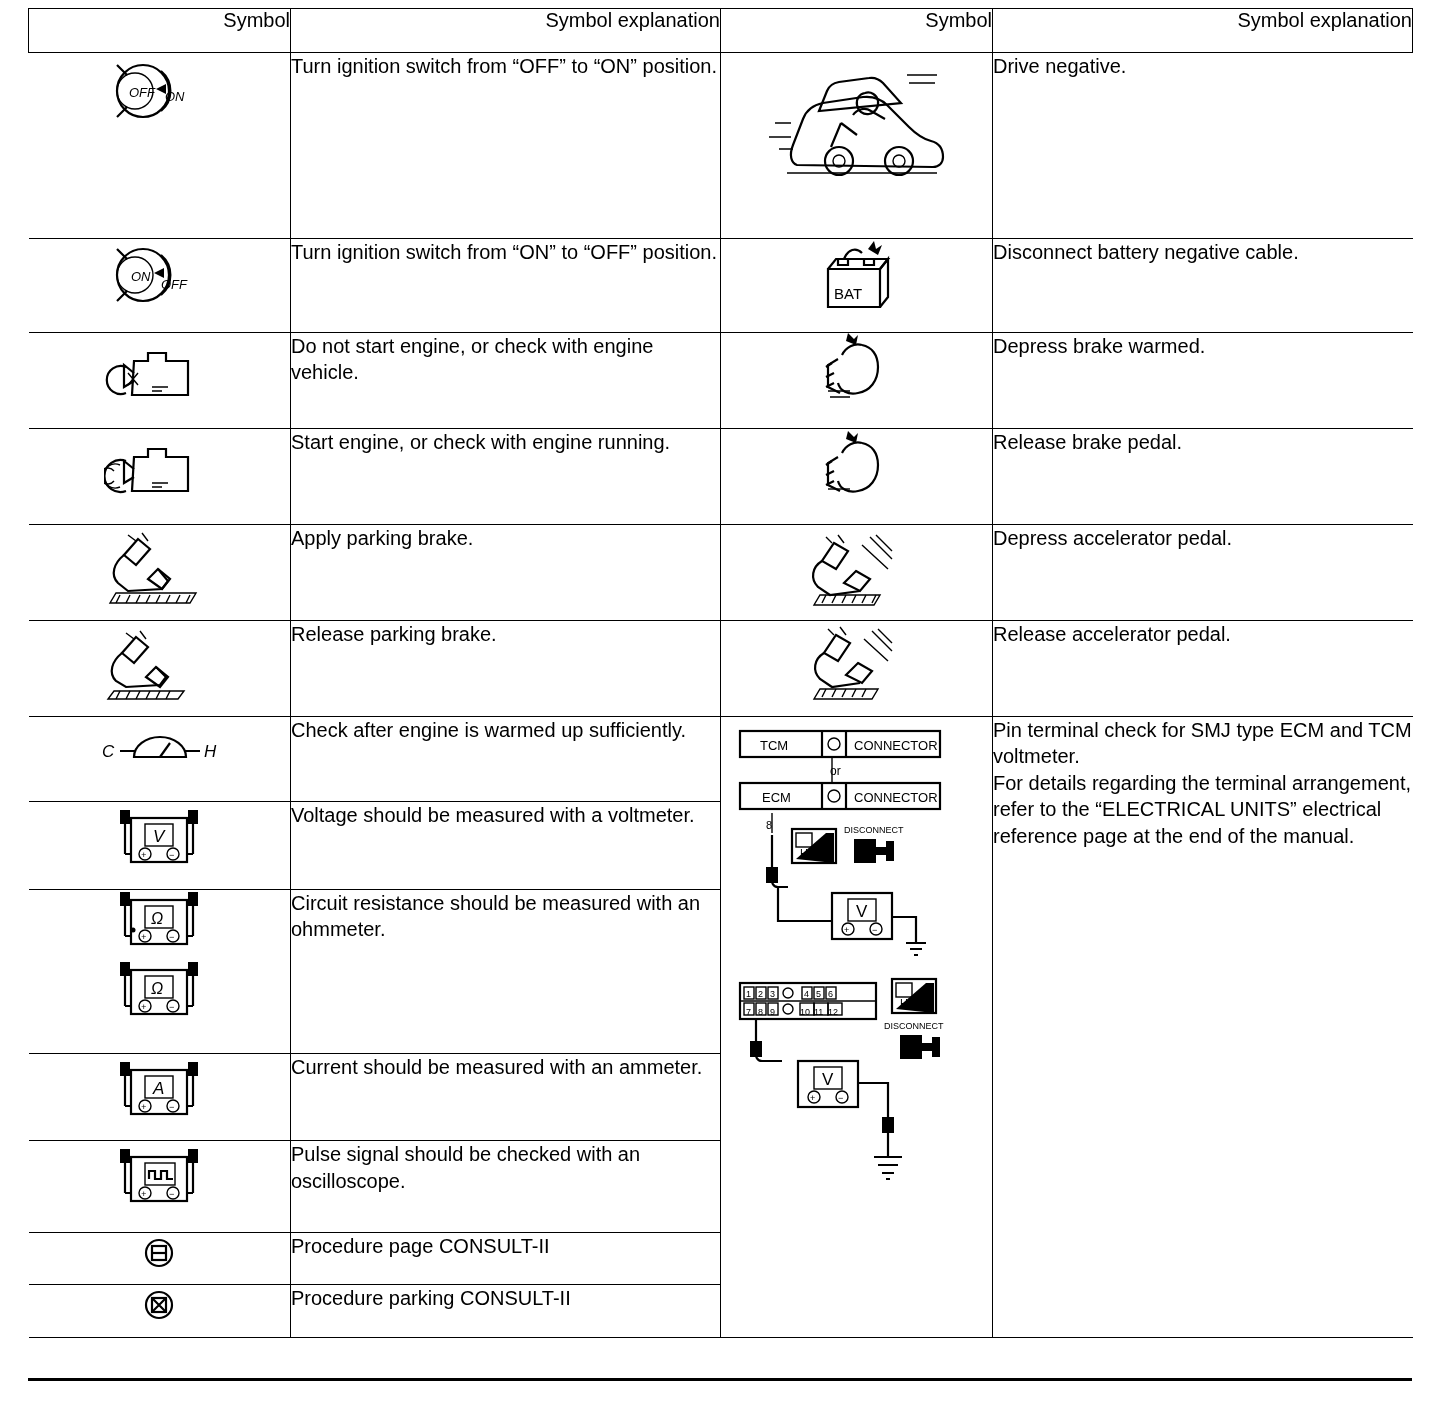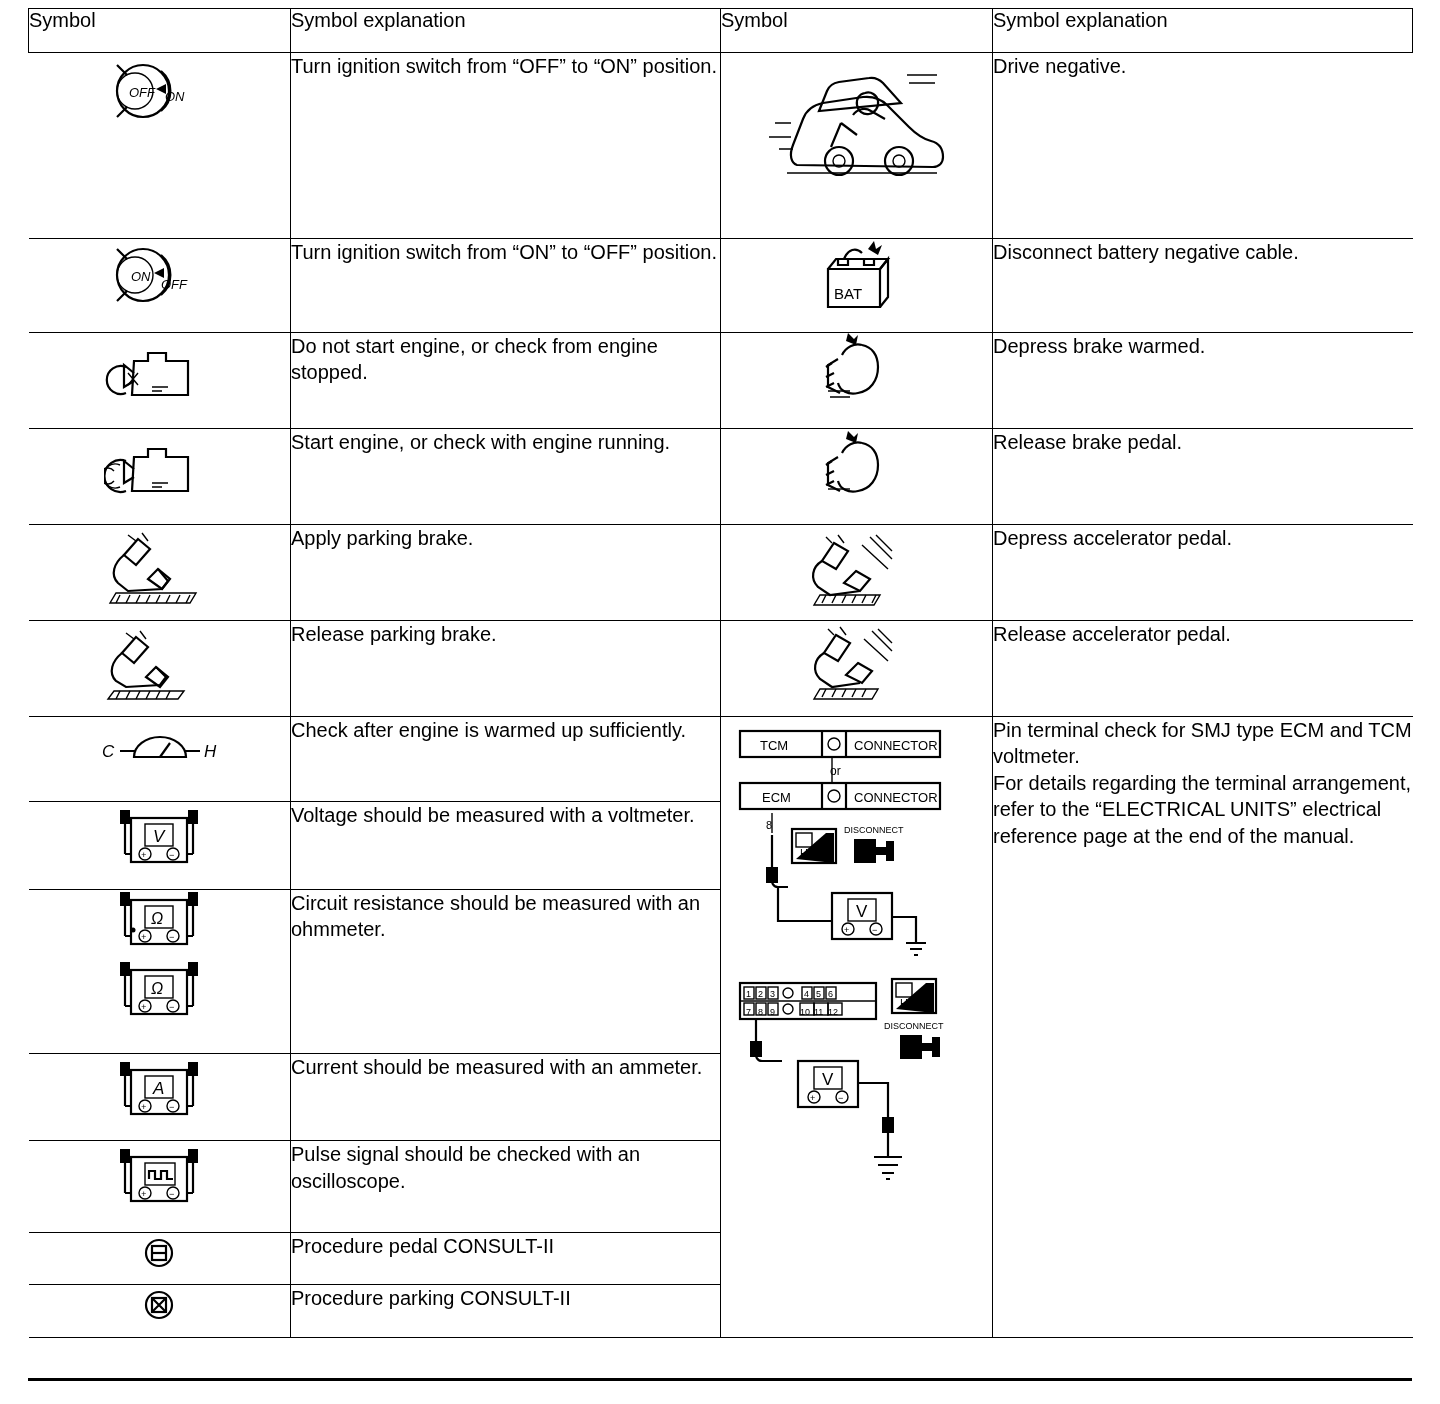--- a/index.html
+++ b/index.html
@@ -32,21 +32,21 @@
   col.c-sym  { width: 262px; }
   col.c-exp  { width: 430px; }
   col.c-sym2 { width: 272px; }
   col.c-exp2 { width: 420px; }
 
   thead th {
     border-top: none;
     border-left: none;
     border-right: none;
     border-bottom: 3px solid #000;
-    text-align: left;
+    text-align: right;
     font-weight: normal;
     font-size: 20px;
     padding: 6px 0 10px 0;
     height: 44px;
     vertical-align: middle;
   }
   thead th.sep { border-right: 1px solid #000; }
 
   .hdr-row th:nth-child(1),
   .hdr-row th:nth-child(2) { }
@@ -166,21 +166,21 @@
       <tr>
         <td class="sym leftcol" style="height:96px">
           <svg width="110" height="78" viewBox="0 0 110 78">
             <path class="st" d="M30 28 h14 v-8 h18 v8 h22 v34 h-56 z"></path>
             <path class="st" d="M30 40 l-10 -8 v22 l10 -6"></path>
             <path class="st" d="M22 34 a14 14 0 1 0 0 26"></path>
             <path class="thin" d="M24 40 l10 12 M34 40 l-10 12"></path>
             <path class="thin" d="M48 54 h16 M48 58 h10"></path>
           </svg>
         </td>
-        <td class="exp">Do not start engine, or check from engine stopped.</td>
+        <td class="exp">Do not start engine, or check with engine vehicle.</td>
         <td class="sym">
           <svg width="110" height="78" viewBox="0 0 110 78">
             <path class="st" d="M60 12 c10 2 16 10 16 22 c0 14 -8 24 -20 26 c-10 2 -18 -2 -20 -10"></path>
             <path class="st" d="M40 22 c4 -8 12 -12 20 -10"></path>
             <path class="st" d="M36 26 l-10 6 l0 22 l12 6"></path>
             <path class="st" d="M30 30 l-6 4 M32 40 l-8 4 M32 50 l-8 4"></path>
             <path class="stf" d="M44 8 l2 -8 l6 6 l4 -4 l-2 10 z"></path>
             <path class="thin" d="M26 58 h22 M28 64 h20"></path>
           </svg>
         </td>
@@ -467,21 +467,21 @@
       </tr>
 
       <tr>
         <td class="sym leftcol" style="height:48px">
           <svg width="60" height="40" viewBox="0 0 60 40">
             <circle class="st" cx="30" cy="20" r="13"></circle>
             <rect class="st" x="23" y="13" width="14" height="14"></rect>
             <path class="st" d="M23 20 h14"></path>
           </svg>
         </td>
-        <td class="exp">Procedure pedal CONSULT-II</td>
+        <td class="exp">Procedure page CONSULT-II</td>
       </tr>
 
       <tr>
         <td class="sym leftcol" style="height:48px">
           <svg width="60" height="40" viewBox="0 0 60 40">
             <circle class="st" cx="30" cy="20" r="13"></circle>
             <rect class="st" x="23" y="13" width="14" height="14"></rect>
             <path class="st" d="M23 13 l14 14 M37 13 l-14 14"></path>
           </svg>
         </td>

